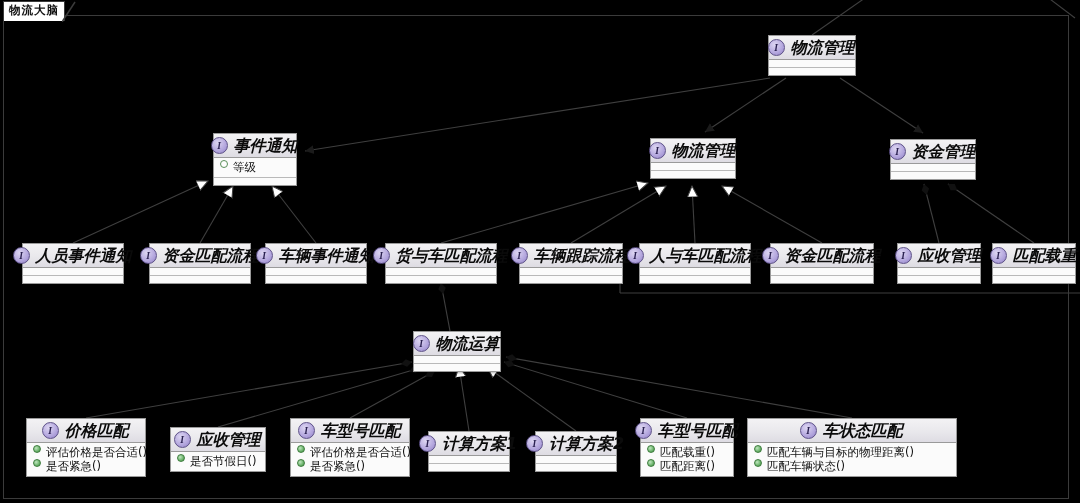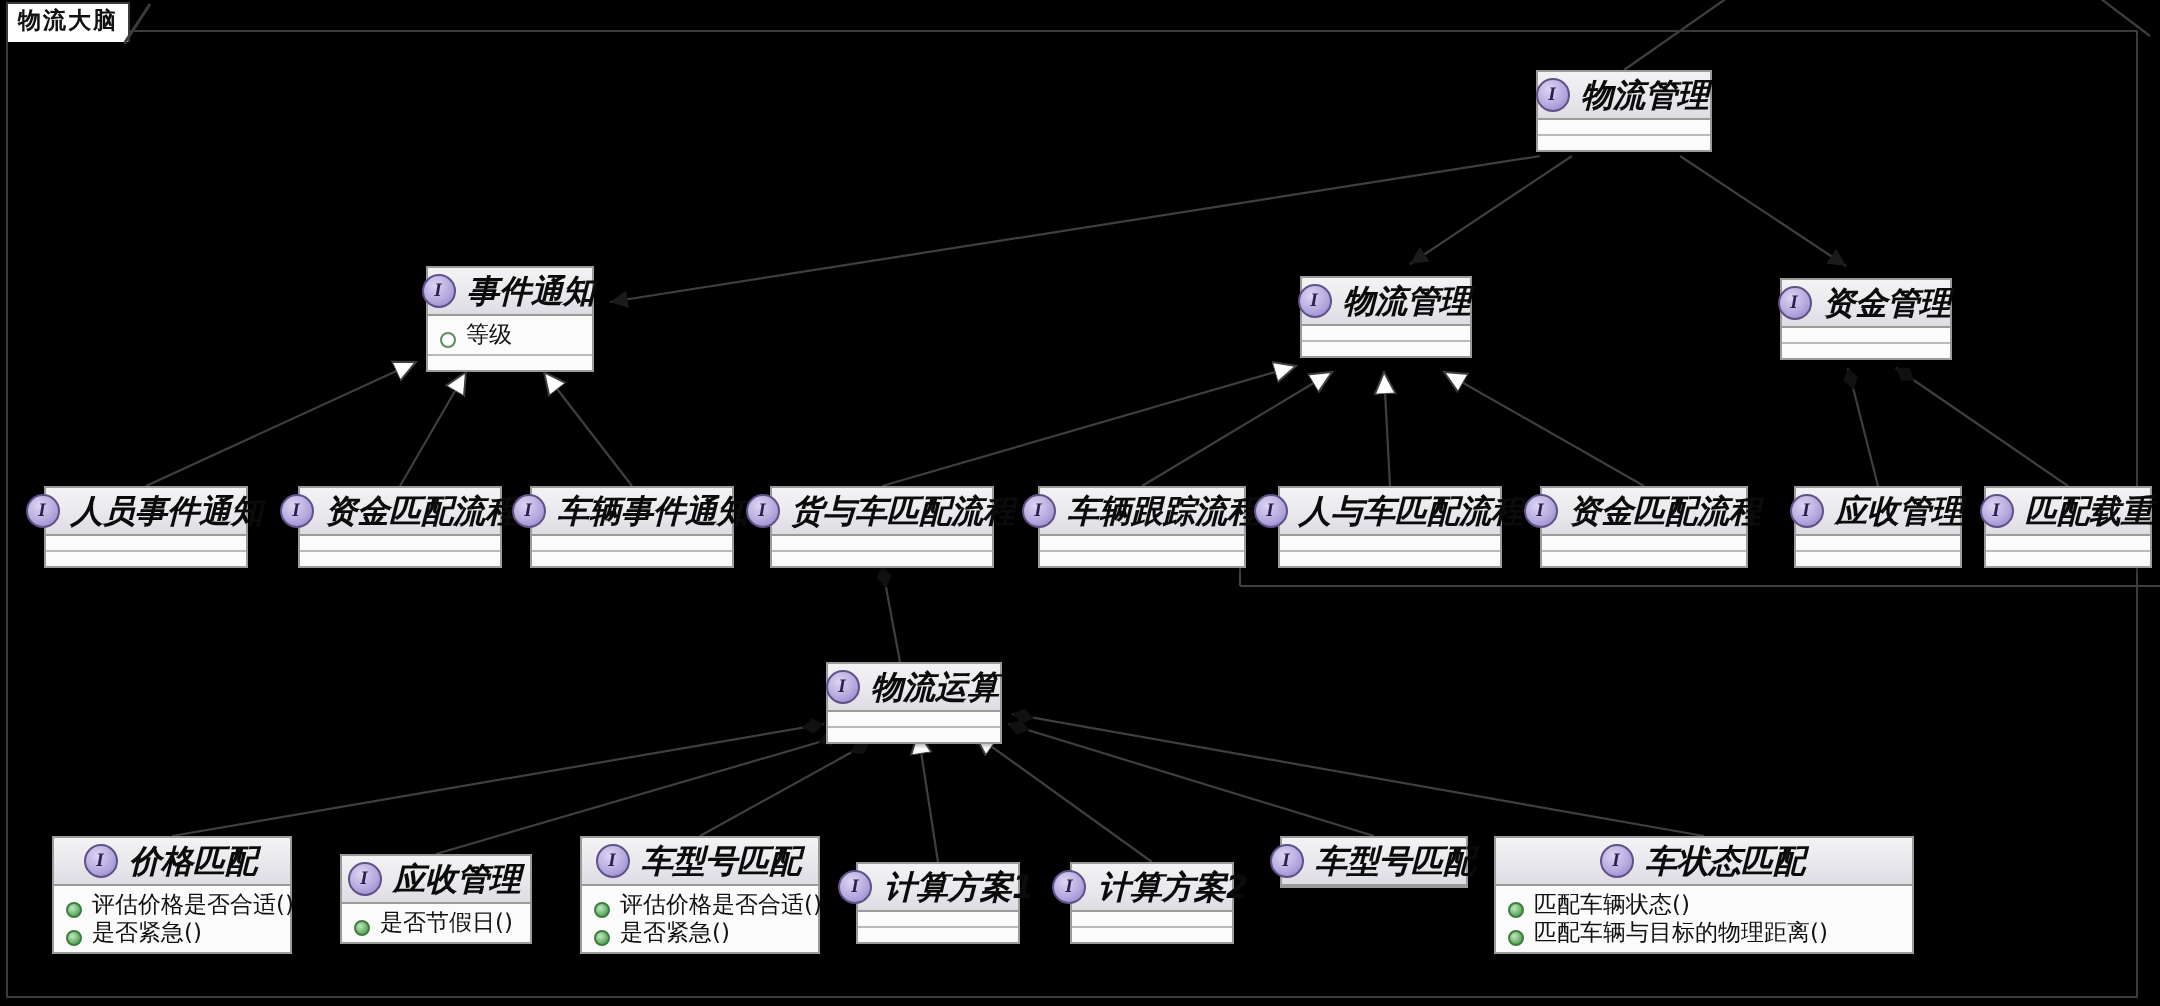--- a/index.html
+++ b/index.html
@@ -50,21 +50,21 @@
     font-size:9.5px;font-weight:bold;font-style:italic;color:#2a2150;
     font-family:"Liberation Serif",serif;flex:0 0 auto;
   }
   .sect{
     border-bottom:1px solid #b9b9b9;background:#fbfbfb;
   }
   .sect:last-child{border-bottom:none;}
   .sect.empty{height:7px;}
   .sect.members{padding:2px 5px 3px 5px;}
   .mem{
-    display:flex;align-items:flex-end;gap:5px;
+    display:flex;align-items:flex-start;gap:5px;
     font-size:11.5px;color:#111;white-space:nowrap;line-height:14px;
     padding:0 0 0 1px;
   }
   .dot{
     width:6px;height:6px;border-radius:50%;flex:0 0 auto;
     background:radial-gradient(circle at 35% 35%,#bfe6bf 0%,#6cb36c 60%,#3e8a3e 100%);
     border:1px solid #3f7d3f;
   }
   .dot.hollow{
     background:#fdfdfd;border:1px solid #5a8f5a;
@@ -306,32 +306,42 @@
           <span class="nm">计算方案2</span>
         </div>
         <div class="sect empty"></div>
         <div class="sect empty"></div>
       </div>
       <div class="cls" style="left: 640px; top: 418px; width: 94px;">
         <div class="hdr">
           <span class="icn">I</span>
           <span class="nm">车型号匹配</span>
         </div>
+        <div class="sect members">
+          <div class="mem">
+            <span class="dot"></span>
+            <span>匹配载重()</span>
+          </div>
+          <div class="mem">
+            <span class="dot"></span>
+            <span>匹配距离()</span>
+          </div>
+        </div>
       </div>
       <div class="cls" style="left: 747px; top: 418px; width: 210px;">
         <div class="hdr">
           <span class="icn">I</span>
           <span class="nm">车状态匹配</span>
         </div>
         <div class="sect members">
           <div class="mem">
             <span class="dot"></span>
+            <span>匹配车辆与目标的物理距离()</span>
+          </div>
+          <div class="mem">
+            <span class="dot"></span>
             <span>匹配车辆状态()</span>
           </div>
-          <div class="mem">
-            <span class="dot"></span>
-            <span>匹配车辆与目标的物理距离()</span>
-          </div>
         </div>
       </div>
     </div>
 
 </div>
 
 </body></html>

